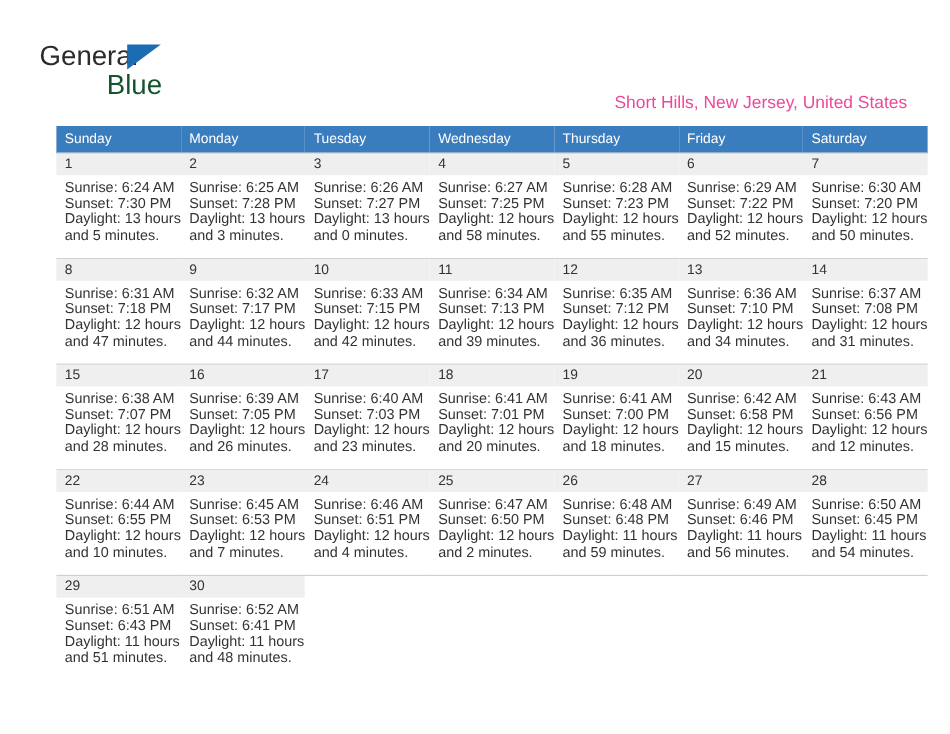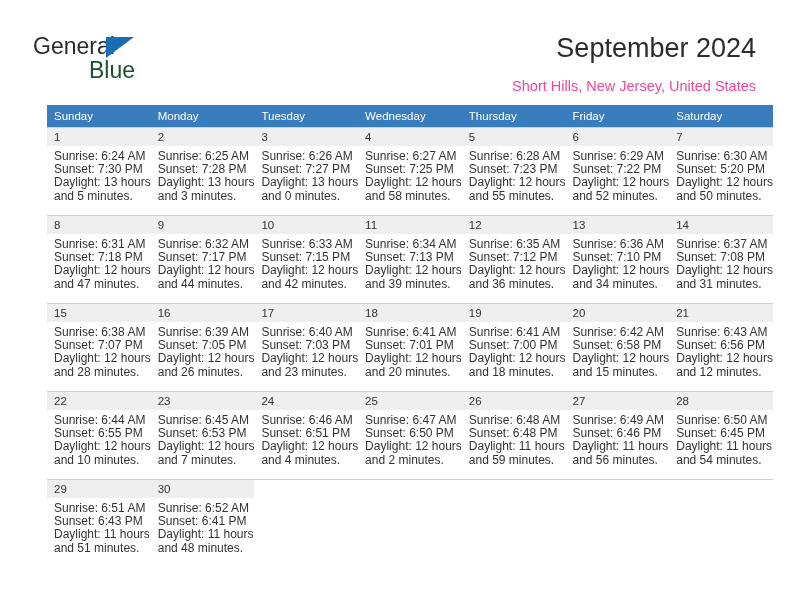--- a/index.html
+++ b/index.html
@@ -152,21 +152,20 @@
 <body>
 
 <div class="page">
 
   <div class="top">
     <div class="brand">
       <span class="brand-general">General</span>
       <span class="brand-tri"></span>
       <span class="brand-blue">Blue</span>
     </div>
-    <div class="title">September 2024</div>
     <div class="subtitle">Short Hills, New Jersey, United States</div>
   </div>
 
   <table class="cal">
     <thead>
       <tr>
         <th>Sunday</th>
         <th>Monday</th>
         <th>Tuesday</th>
         <th>Wednesday</th>
@@ -242,21 +241,21 @@
                 <div>Daylight: 12 hours</div>
                 <div>and 52 minutes.</div>
               </div>
             </div>
           </td>
           <td>
             <div class="daycell">
               <span class="daynum">7</span>
               <div class="lines">
                 <div>Sunrise: 6:30 AM</div>
-                <div>Sunset: 5:20 PM</div>
+                <div>Sunset: 7:20 PM</div>
                 <div>Daylight: 12 hours</div>
                 <div>and 50 minutes.</div>
               </div>
             </div>
           </td>
         </tr>
         <tr class="spacer-row">
           <td colspan="7"></td>
         </tr>
         <tr class="week-row">

